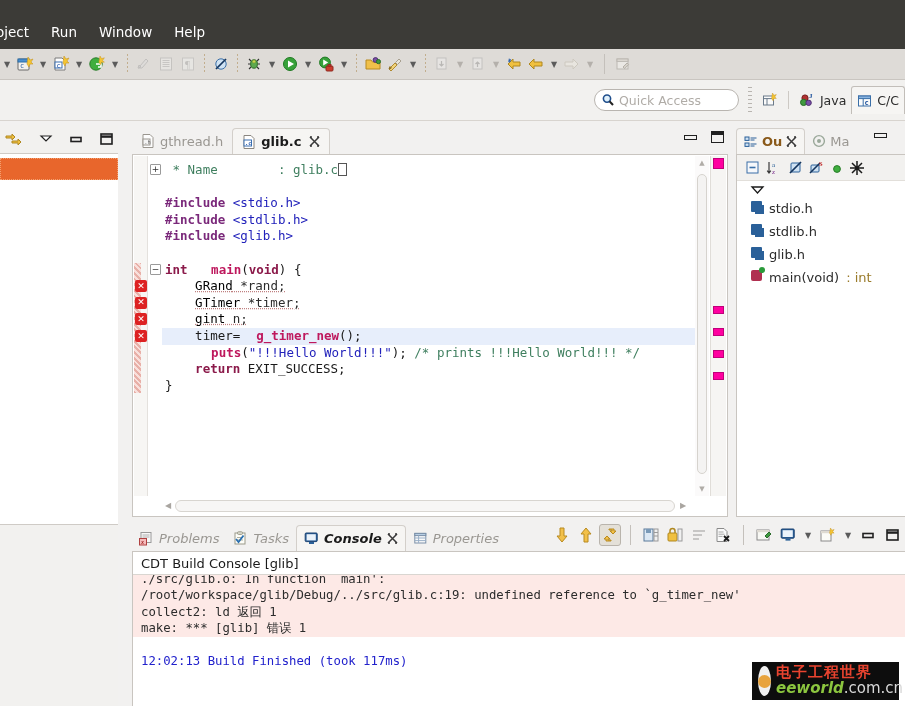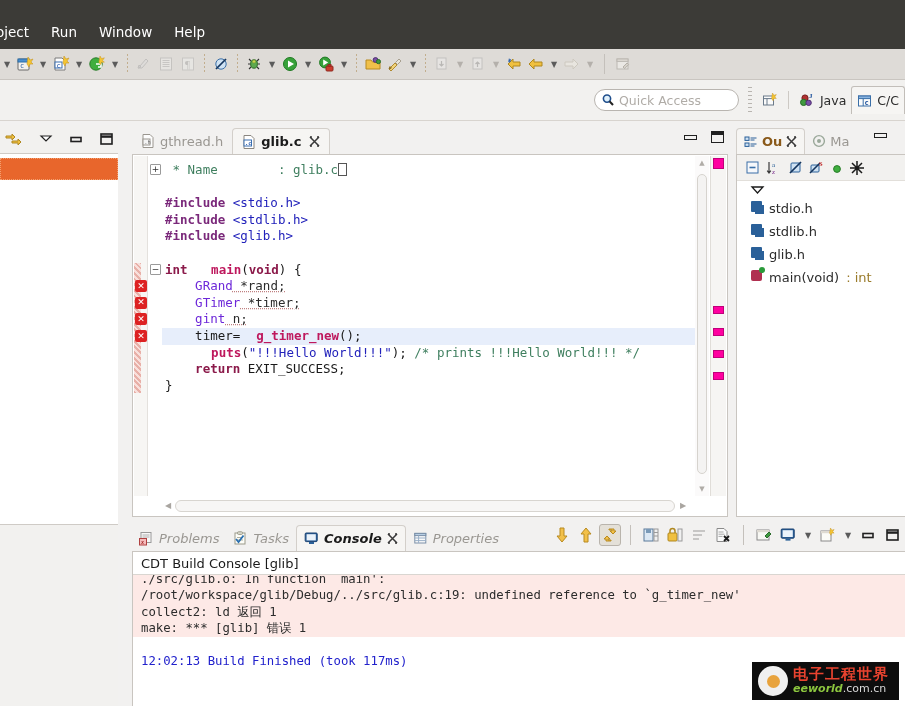--- a/index.html
+++ b/index.html
@@ -116,21 +116,21 @@
     height:16.6px; line-height:16.6px; font-size:12.5px; white-space:pre;
     font-family:"DejaVu Sans Mono","Liberation Mono",monospace;
     padding-left:3px;
   }
   .cl.hl { background:#e7eefb; }
   .k-pre { color:#7a287a; font-weight:bold; }      
   .k-inc { color:#2222bb; }                         
   .k-kw  { color:#8b1a4a; font-weight:bold; }       
   .k-fn  { color:#be185d; font-weight:bold;margin-left:16px; }       
   .k-id  { color:#1a1a1a; }
-  .k-typ { color:#6d28d9; text-decoration-style: dotted;
+  .k-typ { color:#000000; text-decoration: underline; text-decoration-style: dotted;
            text-decoration-color:#c08080; }
   .k-str { color:#2222bb; }
   .k-cmt { color:#3f7f5f; }
   .k-cst { color:#1a1a1a; }
   .k-und { text-decoration: underline; text-decoration-style: dotted; text-decoration-color:#c08080; }
 
   .errmark {
     position:absolute; left:2px; width:12px; height:12px;
     background:#d22; border-radius:2px;
     display:flex; align-items:center; justify-content:center;
@@ -204,21 +204,21 @@
   .coline.err { background:#fde9e6; }
   .coline.info { color:#2222cc; }
 
   
   #wm { position:absolute; right:6px; bottom:6px; width:147px; height:38px;
         background:#0d0d0d; display:flex; align-items:center; gap:5px; padding:12px 6px; }
   #wm .wm-c { width:30px; height:30px; border-radius:50%; background:#f0f0f0;
               display:flex; align-items:center; justify-content:center; }
   #wm .wm-c i { display:block; width:13px; height:13px; border-radius:50%; background:#e8a33d; }
   #wm .wm-t1 { color:#e8432f; font-size:15px; font-weight:bold; letter-spacing:1px; line-height:1.05; }
-  #wm .wm-t2 { font-size:11px; line-height:1.05; }
+  #wm .wm-t2 { font-size:15px; line-height:1.05; }
   #wm .wm-ee { color:#8cc63f; font-style:italic; font-weight:bold; }
   #wm .wm-rest { color:#d8d8d8; }
 
   svg { display:block; }
 </style>
 </head>
 <body>
 
 <div id="topstrip"></div>
 

